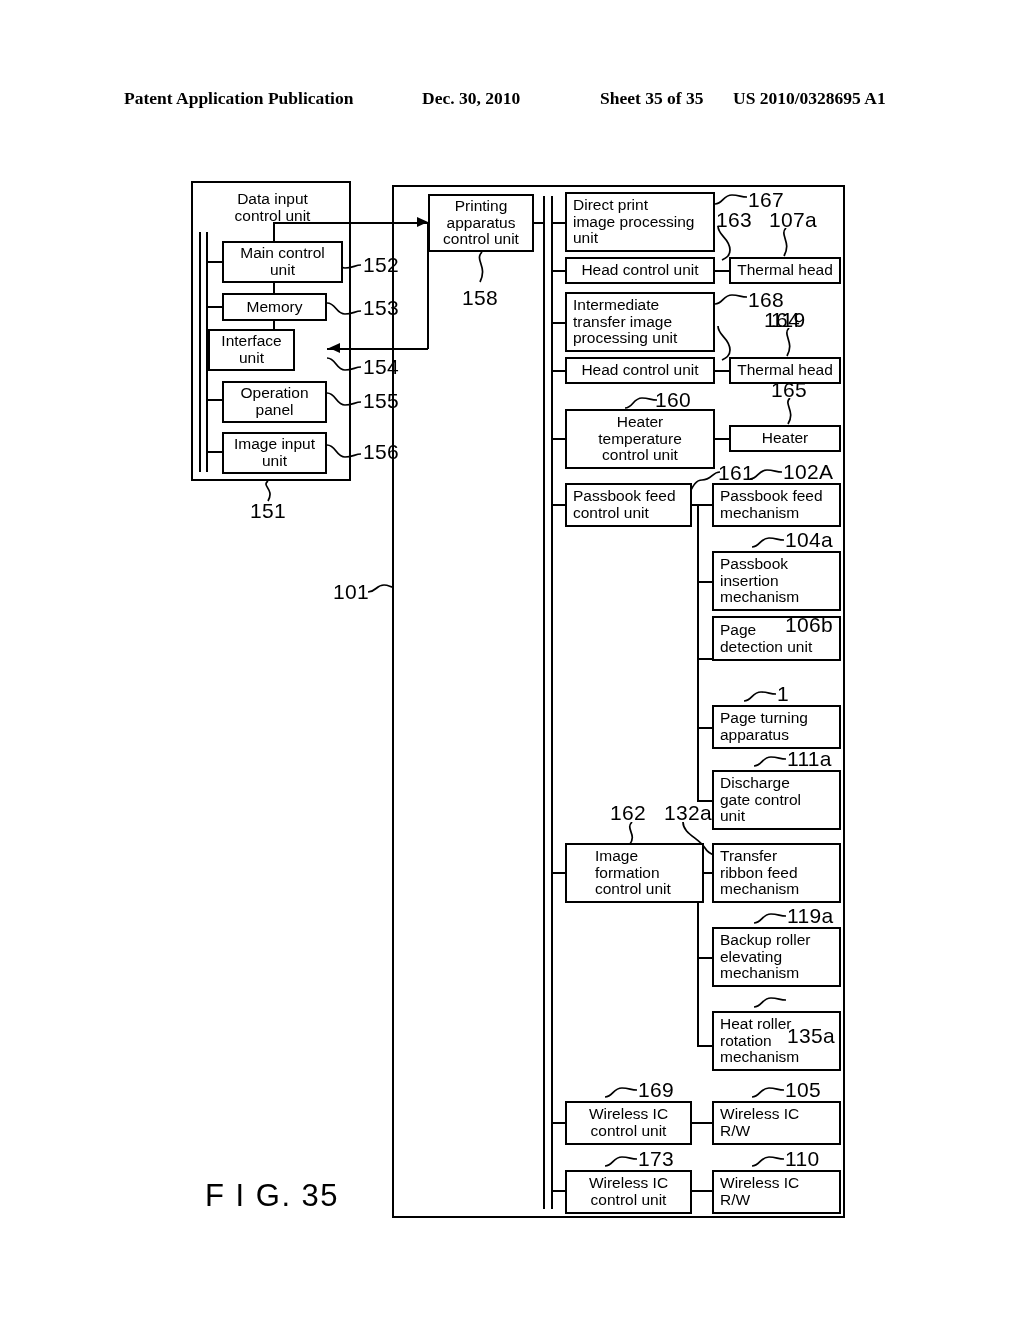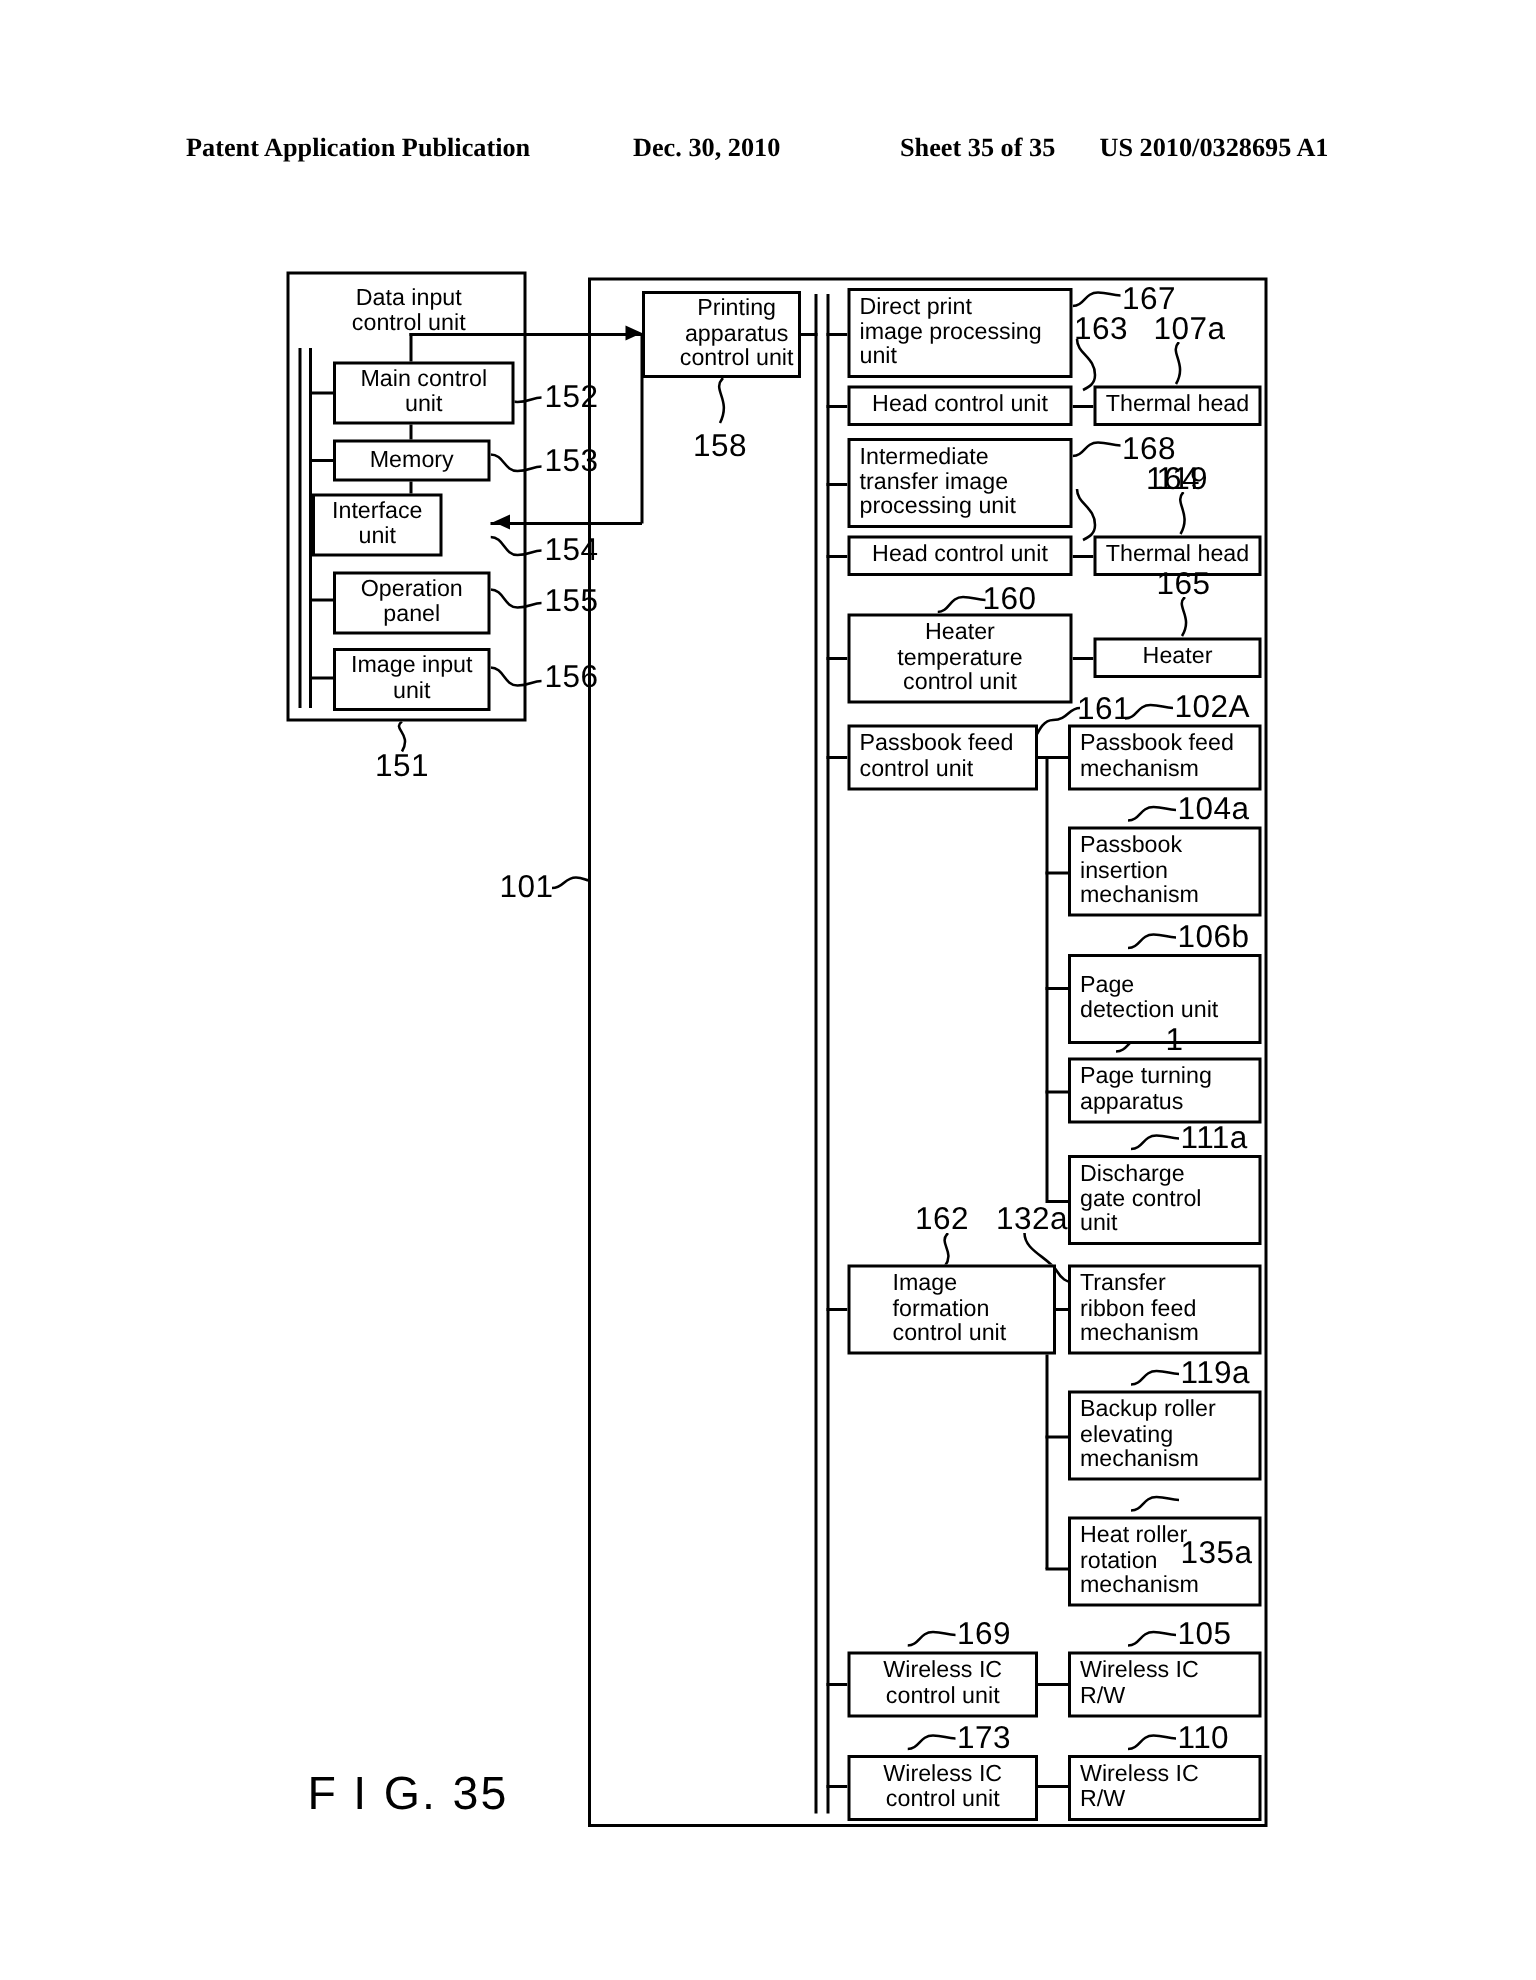--- a/index.html
+++ b/index.html
@@ -125,21 +125,21 @@
   </svg>
 <div class="ref" style="left:333px;top:580px;">101</div>
 
 <div class="hl" style="left:273px;top:222px;width:155px;"></div>
 <div class="vl" style="left:273px;top:222px;height:126px;"></div>
 <div class="hl" style="left:327px;top:348px;width:101px;"></div>
 <div class="vl" style="left:427px;top:222px;height:127px;"></div>
 <div class="arw r" style="left:417px;top:217px;"></div>
 <div class="arw lft" style="left:329px;top:343px;"></div>
 
-<div class="bx" style="left:428px;top:194px;width:106px;height:58px;justify-content:flex-end;">
+<div class="bx" style="left:428px;top:194px;width:106px;height:58px;">
   <span>Printing
 apparatus
 control unit</span>
 </div>
 <svg class="lead" style="left:470px;top:252px;" width="22" height="32">
   <path d="M12,0 C4,8 18,14 10,30"></path>
   </svg>
 <div class="ref" style="left:462px;top:286px;">158</div>
 
 <div class="bus" style="left:543px;top:196px;height:1013px;"></div>
@@ -206,21 +206,21 @@
 </div>
 <div class="bx l" style="left:712px;top:483px;width:129px;height:44px;">
   <span>Passbook feed
 mechanism</span>
 </div>
 <div class="bx l" style="left:712px;top:551px;width:129px;height:60px;align-items:center;">
   <span>Passbook
 insertion
 mechanism</span>
 </div>
-<div class="bx l" style="left:712px;top:636px;width:129px;height:60px;">
+<div class="bx l" style="left:712px;top:616px;width:129px;height:45px;">
   <span>Page
 detection unit</span>
 </div>
 <div class="bx l" style="left:712px;top:705px;width:129px;height:44px;">
   <span>Page turning
 apparatus</span>
 </div>
 <div class="bx l" style="left:712px;top:770px;width:129px;height:60px;">
   <span>Discharge
 gate control

